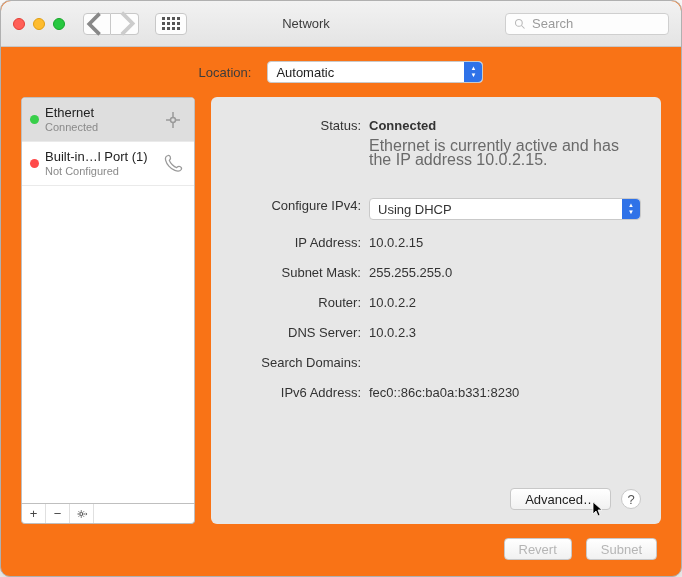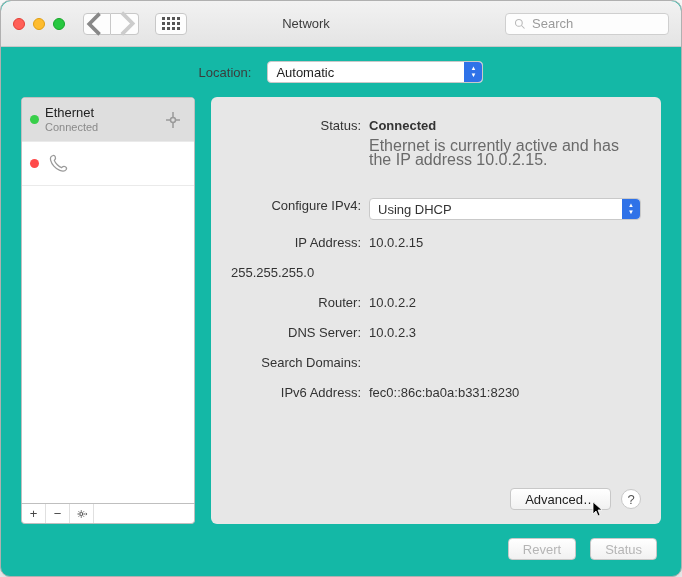--- a/index.html
+++ b/index.html
@@ -8,21 +8,21 @@
     font-size: 13px;
     color: #222;
     background: #fff;
     width: 682px;
     height: 577px;
     overflow: hidden;
   }
   .window {
     width: 682px;
     height: 577px;
-    background: #14b8a6;
+    background: #f97316;
     border-radius: 10px;
     border: 1px solid #b0b0b0;
     box-shadow: 0 10px 30px rgba(0,0,0,0.25);
     display: flex;
     flex-direction: column;
   }
   
   .titlebar {
     height: 46px;
     background: linear-gradient(#f2f2f2, #e4e4e4);
@@ -258,20 +258,24 @@
                   <path d="M5 12 L9 12"></path>
                   <path d="M15 12 L19 12"></path>
                   <circle cx="12" cy="12" r="2.5"></circle>
                 </g>
               </svg>
           </div>
         </div>
 
         <div class="svc">
           <div class="dot red"></div>
+          <div class="svc-text">
+            <span class="name">Built-in…l Port (1)</span>
+            <span class="status">Not Configured</span>
+          </div>
           <div class="svc-icon">
             <svg viewBox="0 0 24 24" width="22" height="22">
                 <path d="M6 3 C6 3 8 2 9 4 C10 6 9 7 8 8 C9 11 13 15 16 16 C17 15 18 14 20 15 C22 16 21 18 21 18 C21 18 19 21 14 19 C9 17 5 12 4 8 C3 4 6 3 6 3 Z" fill="none" stroke="#9a9a9a" stroke-width="1.4"></path>
               </svg>
           </div>
         </div>
 
       </div>
       <div class="sidebar-toolbar">
         <div class="sb-btn">+</div>
@@ -315,20 +319,21 @@
             </div>
           </div>
         </div>
 
         <div class="row">
           <div class="lbl">IP Address:</div>
           <div class="val">10.0.2.15</div>
         </div>
 
         <div class="row">
+          <div class="lbl">Subnet Mask:</div>
           <div class="val">255.255.255.0</div>
         </div>
 
         <div class="row">
           <div class="lbl">Router:</div>
           <div class="val">10.0.2.2</div>
         </div>
 
         <div class="row">
           <div class="lbl">DNS Server:</div>
@@ -359,17 +364,17 @@
         </div>
       </div>
     </div>
   </div>
 
   <div class="footer">
     <div class="btn disabled">
       <span>Revert</span>
     </div>
     <div class="btn disabled">
-      <span>Status</span>
+      <span>Subnet</span>
     </div>
   </div>
 
 </div>
 
 </body></html>

